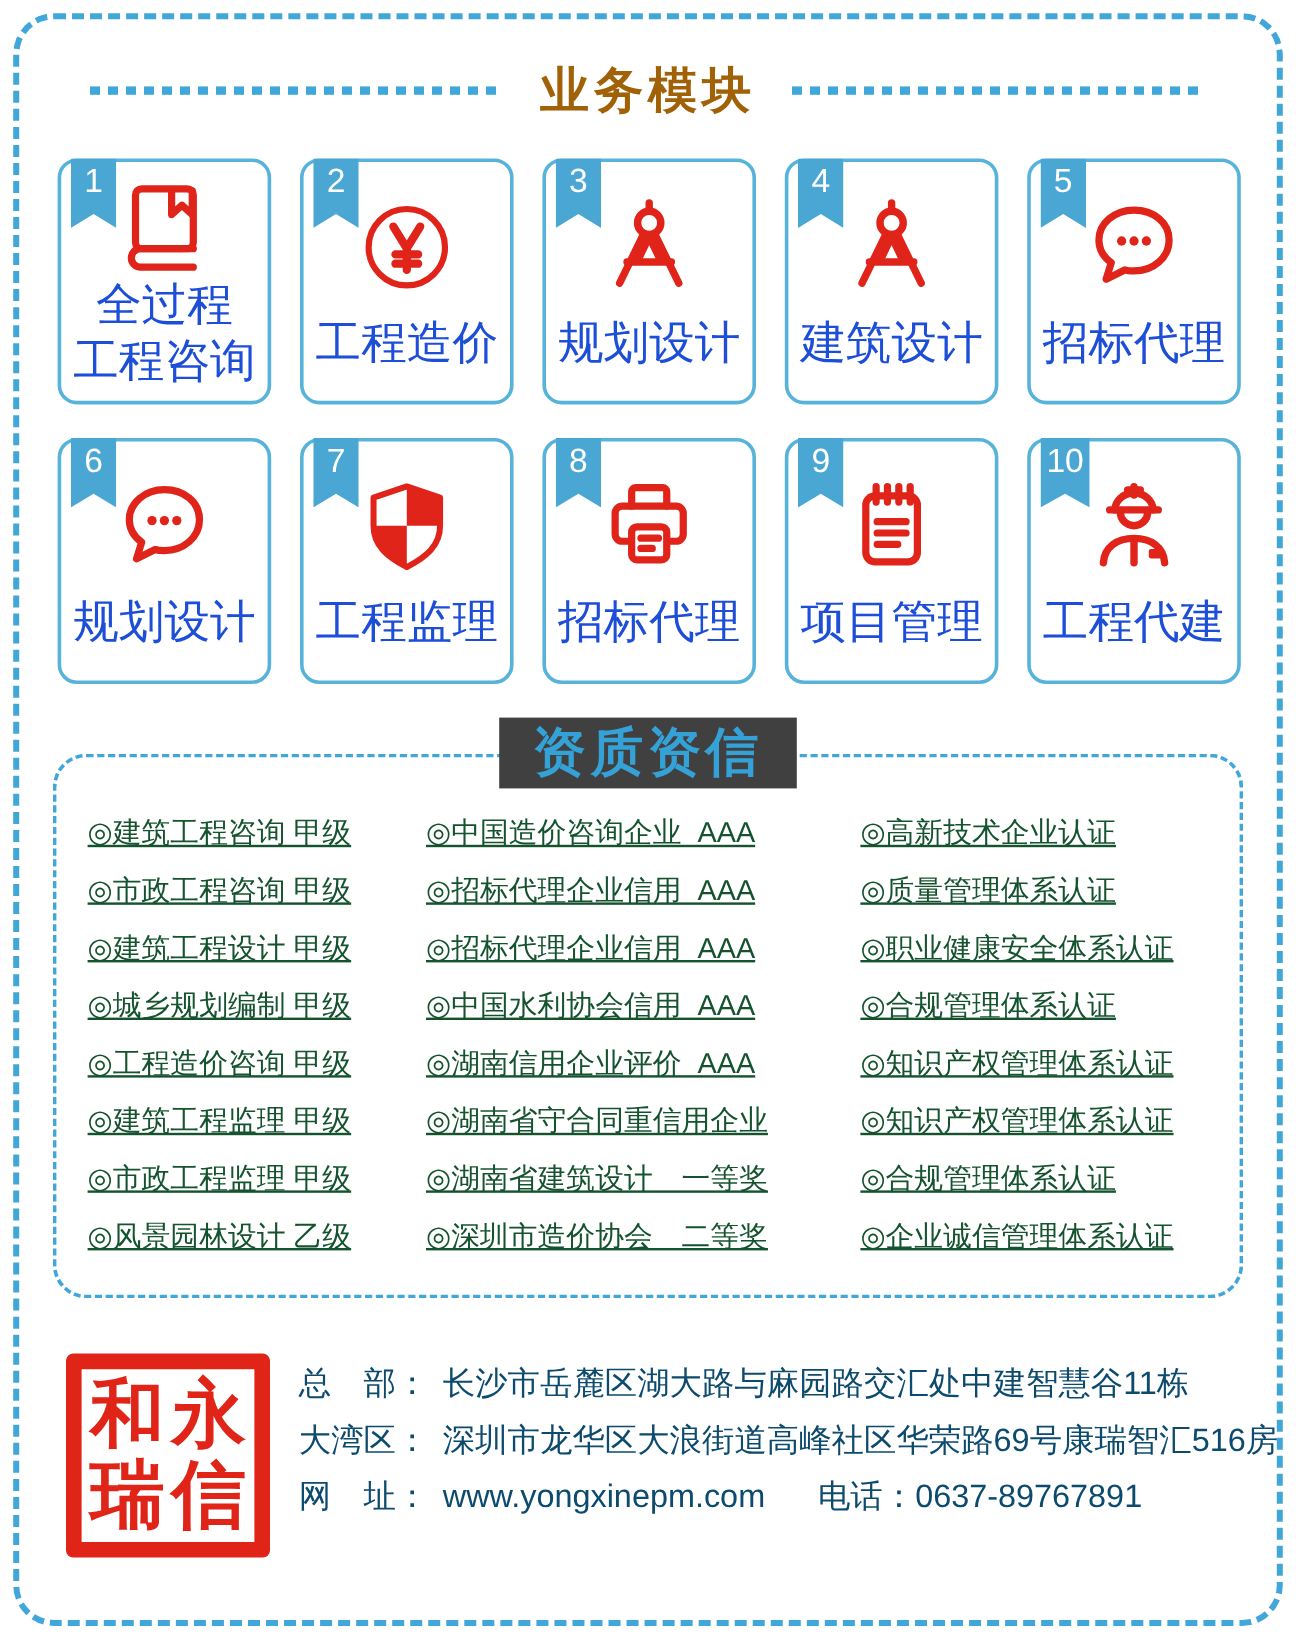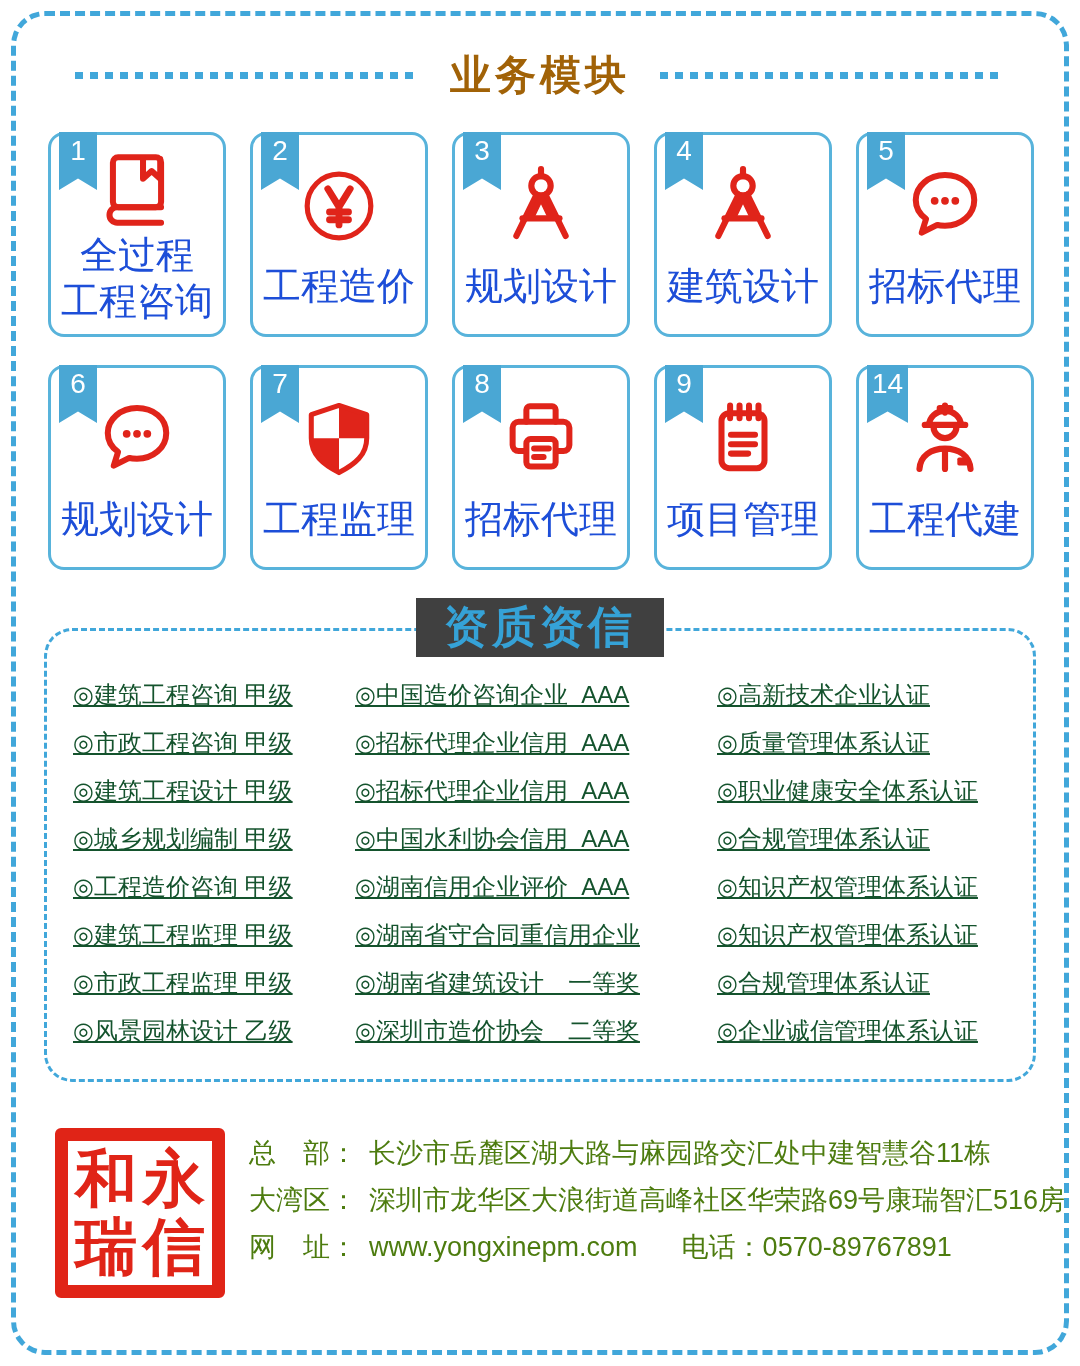--- a/index.html
+++ b/index.html
@@ -69,21 +69,21 @@
   }
   
   .footer{display:flex;align-items:flex-start;gap:24px;margin:46px 40px 0 55px;}
   .seal{
     width:170px;height:170px;box-sizing:border-box;flex:0 0 auto;
     border:13px solid #e02417;border-radius:6px;
     display:grid;grid-template-columns:1fr 1fr;place-items:center;padding:4px;
   }
   .seal span{font-size:62px;font-weight:900;color:#e02417;line-height:1;}
   .contact{padding-top:2px;}
-  .contact-row{display:flex;font-size:27px;color:#4d7c0f;line-height:47px;white-space:pre;}
+  .contact-row{display:flex;font-size:27px;color:#0c4a6e;line-height:47px;white-space:pre;}
   .contact-label{display:inline-block;width:120px;flex:0 0 auto;}
   .contact-spacer{display:inline-block;width:44px;}
 </style>
 </head>
 <body>
 
 <div class="page-border"></div>
 
 <div class="title-row">
   <div class="dotline"></div>
@@ -202,21 +202,21 @@
       <svg width="86" height="86" viewBox="0 0 100 100">
         <rect x="25" y="20" width="50" height="64" rx="9"></rect>
         <path d="M35 11 v15 M46 11 v15 M57 11 v15 M68 11 v15"></path>
         <path d="M36 45 h28 M36 56 h28 M36 67 h20"></path>
       </svg>
     </div>
     <div class="card-label">项目管理</div>
   </div>
 
   <div class="card">
-    <div class="ribbon">14</div>
+    <div class="ribbon">10</div>
     <div class="icon-wrap">
       <svg width="88" height="88" viewBox="0 0 100 100">
         <path d="M32 34 a18 16 0 0 1 36 0"></path>
         <path d="M27 34 h46"></path>
         <path d="M50 12 v8 M44 15 h12"></path>
         <path d="M37 36 a13 13 0 0 0 26 0"></path>
         <path d="M21 84 c1 -15 13 -23 29 -23 s28 8 29 23"></path>
         <path d="M50 62 v22"></path>
         <circle class="fill" cx="50" cy="70" r="3"></circle>
         <rect class="fill" x="64" y="71" width="14" height="9" rx="2"></rect>
@@ -274,16 +274,16 @@
       <span>深圳市龙华区大浪街道高峰社区华荣路69号康瑞智汇516房</span>
     </div>
     <div class="contact-row">
       <span class="contact-label"></span>
     </div>
     <div class="contact-row">
       <span class="contact-label">网　址：</span>
       <span>www.yongxinepm.com</span>
       <span class="contact-spacer"></span>
       <span>电话：</span>
-      <span>0570-89767891</span>
+      <span>0637-89767891</span>
     </div>
   </div>
 </div>
 
 </body></html>

